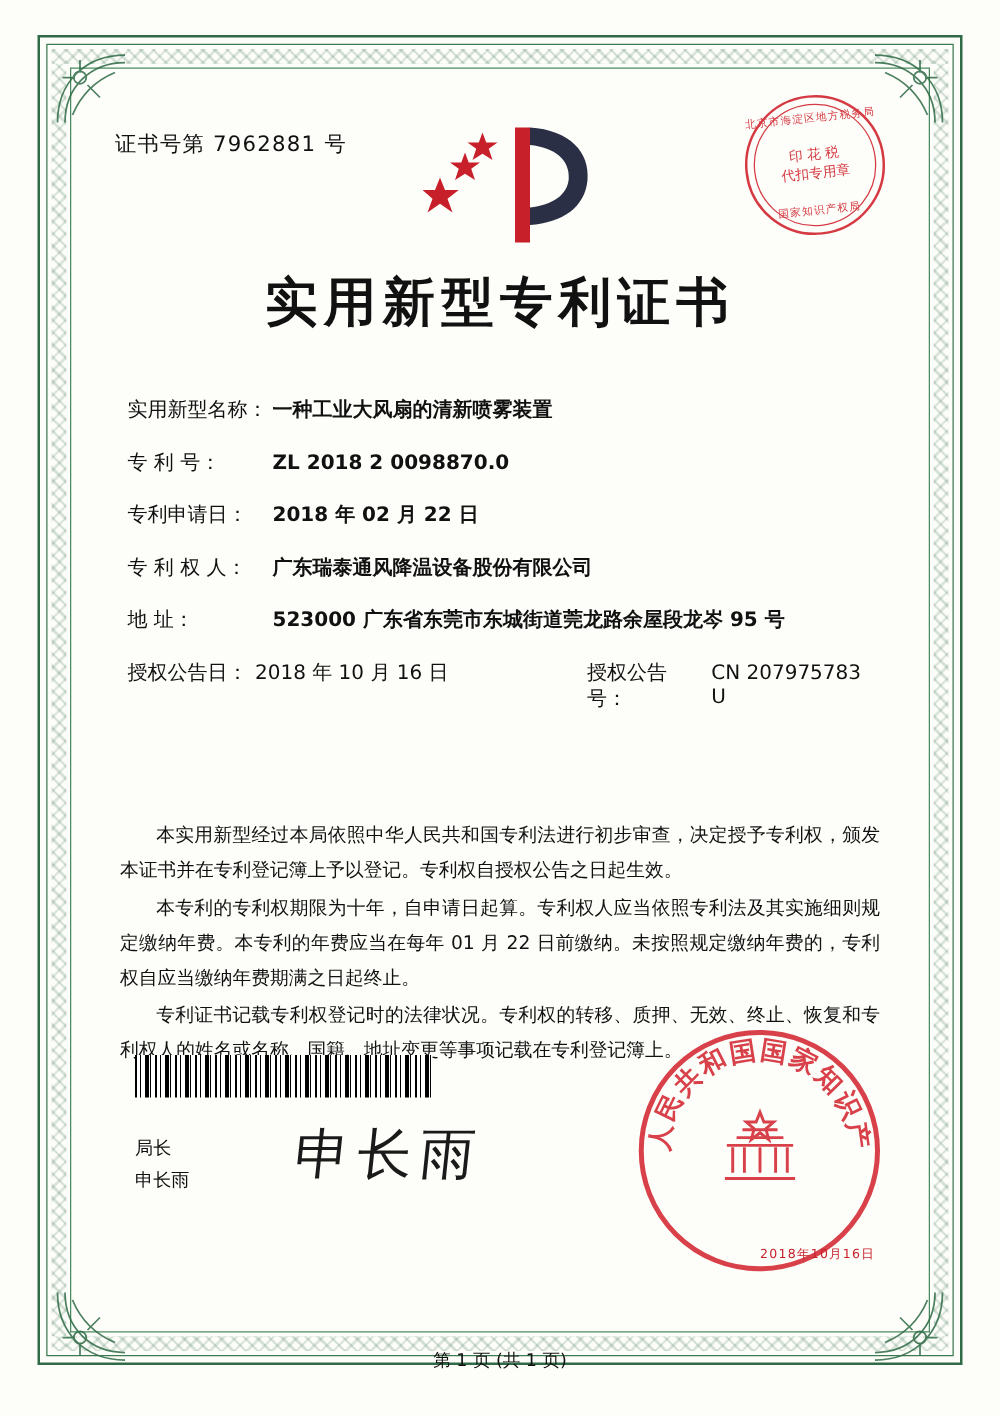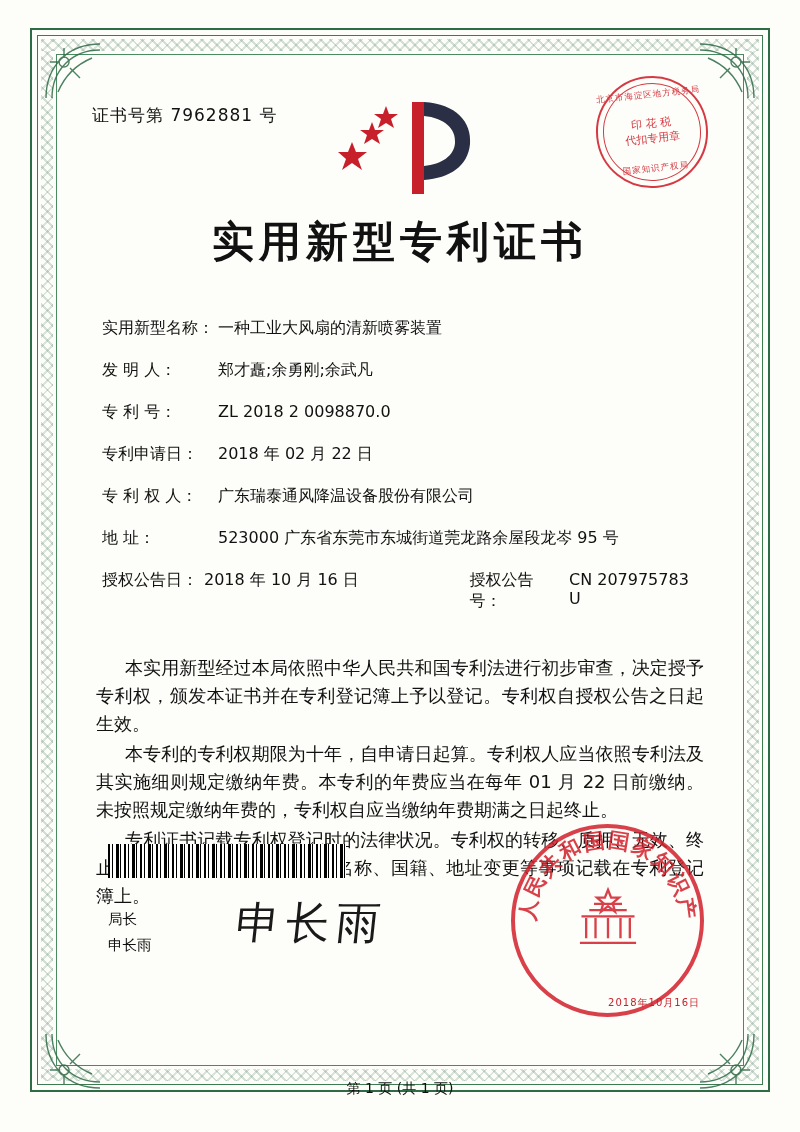--- a/index.html
+++ b/index.html
@@ -158,39 +158,40 @@
     width: 116px;
     flex: 0 0 116px;
     letter-spacing: 0px;
   }
   .row .lbl.spread {
     display: flex;
     justify-content: space-between;
   }
   .row .val {
     flex: 1;
+    font-weight: bold;
   }
   .row-two {
     display: flex;
     margin-bottom: 16px;
     gap: 46px;
   }
   .row-two .half {
     display: flex;
     align-items: baseline;
   }
   .row-two .half.left { width: 330px; }
   .row-two .half .lbl2 { margin-right: 6px; }
 
   
   .paras {
     position: absolute;
     left: 40px; top: 600px;
     width: 608px;
-    font-size: 18px;
+    font-size: 15px;
     line-height: 28px;
     color: #111;
     text-align: justify;
     font-family: "DejaVu Sans", "Liberation Sans", sans-serif;
   }
   .paras p {
     margin: 0 0 2px 0;
     text-indent: 29px;
   }
 
@@ -345,24 +346,20 @@
 
     <div class="title">实用新型专利证书</div>
 
     <div class="fields">
 
       <div class="row">
         <div class="lbl">实用新型名称：</div>
         <div class="val">一种工业大风扇的清新喷雾装置</div>
       </div>
 
-      <div class="row">
-        <div class="lbl spread">发 明 人：</div>
-        <div class="val">郑才矗;余勇刚;余武凡</div>
-      </div>
 
       <div class="row">
         <div class="lbl spread">专 利 号：</div>
         <div class="val">ZL 2018 2 0098870.0</div>
       </div>
 
       <div class="row">
         <div class="lbl">专利申请日：</div>
         <div class="val">2018 年 02 月 22 日</div>
       </div>

